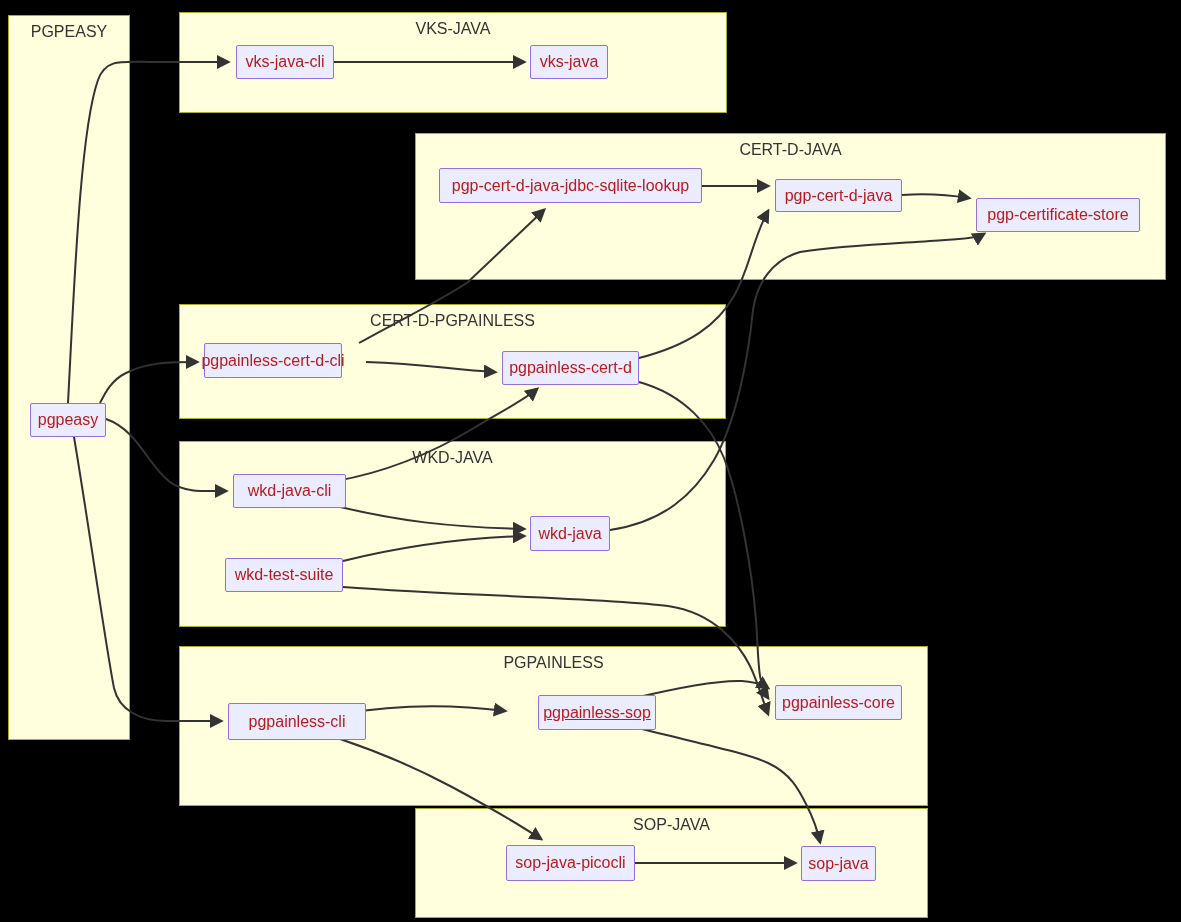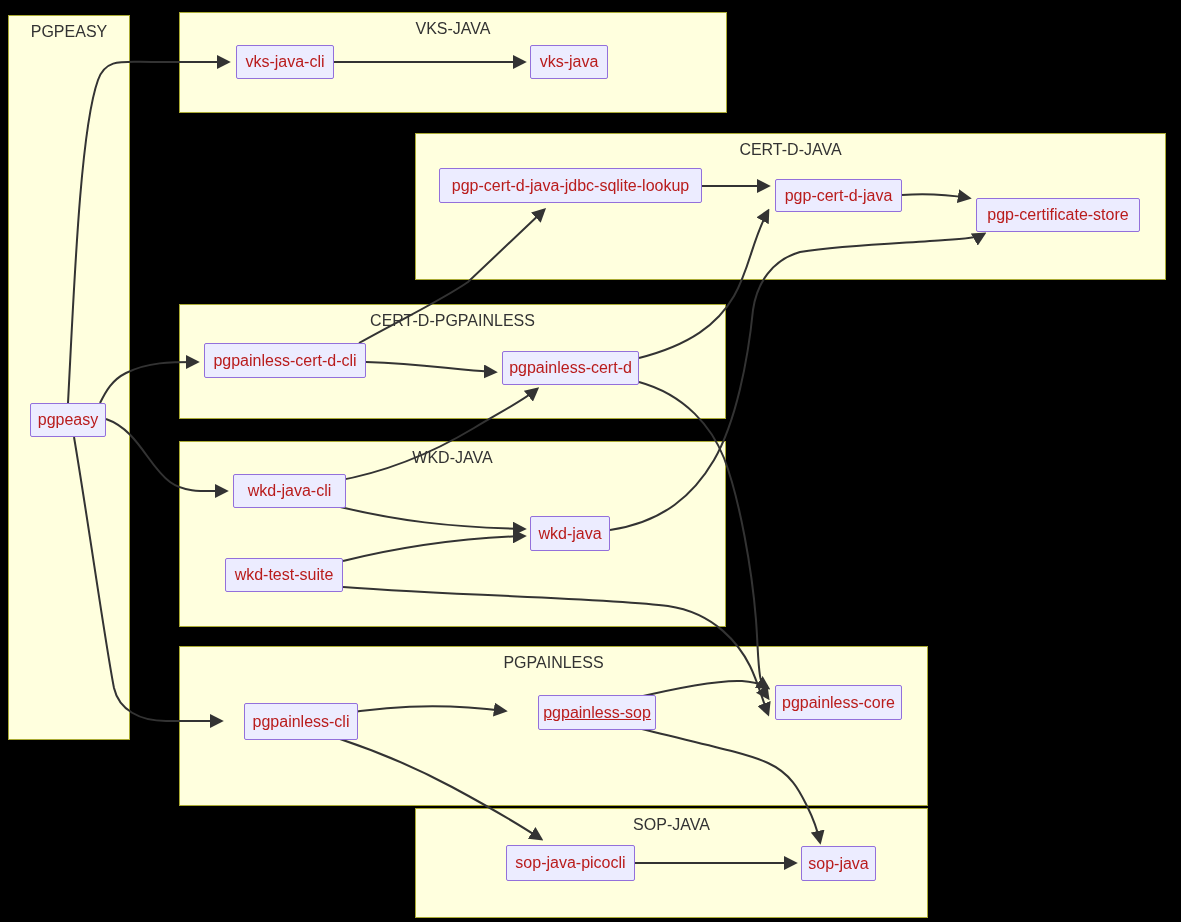--- a/index.html
+++ b/index.html
@@ -66,23 +66,23 @@
       <path class="edge" d="M 630 726 C 692 742 744 752 768 763 C 792 774 800 792 807 806 C 813 818 817 828 820 842" marker-end="url(#arrow)"></path>
       <path class="edge" d="M 340 739 C 382 753 424 772 452 787 C 478 801 512 820 541 839" marker-end="url(#arrow)"></path>
       <path class="edge" d="M 635 863 L 795 863" marker-end="url(#arrow)"></path>
     </svg>
     <div class="node" style="left: 30px; top: 403px; width: 76px; height: 34px;">pgpeasy</div>
     <div class="node" style="left: 236px; top: 45px; width: 98px; height: 34px;">vks-java-cli</div>
     <div class="node" style="left: 530px; top: 45px; width: 78px; height: 34px;">vks-java</div>
     <div class="node" style="left: 439px; top: 168px; width: 263px; height: 35px;">pgp-cert-d-java-jdbc-sqlite-lookup</div>
     <div class="node" style="left: 775px; top: 179px; width: 127px; height: 33px;">pgp-cert-d-java</div>
     <div class="node" style="left: 976px; top: 198px; width: 164px; height: 34px;">pgp-certificate-store</div>
-    <div class="node" style="left: 204px; top: 343px; width: 162px; height: 35px;">pgpainless-cert-d-cli</div>
+    <div class="node" style="left: 204px; top: 343px; width: 138px; height: 35px;">pgpainless-cert-d-cli</div>
     <div class="node" style="left: 502px; top: 351px; width: 137px; height: 34px;">pgpainless-cert-d</div>
     <div class="node" style="left: 233px; top: 474px; width: 113px; height: 34px;">wkd-java-cli</div>
     <div class="node" style="left: 225px; top: 558px; width: 118px; height: 34px;">wkd-test-suite</div>
     <div class="node" style="left: 530px; top: 516px; width: 80px; height: 35px;">wkd-java</div>
-    <div class="node" style="left: 244px; top: 703px; width: 114px; height: 37px;">pgpainless-cli</div>
+    <div class="node" style="left: 228px; top: 703px; width: 138px; height: 37px;">pgpainless-cli</div>
     <div class="node" style="left: 538px; top: 695px; width: 118px; height: 35px; text-decoration: underline;">pgpainless-sop</div>
     <div class="node" style="left: 775px; top: 685px; width: 127px; height: 35px;">pgpainless-core</div>
     <div class="node" style="left: 506px; top: 845px; width: 129px; height: 36px;">sop-java-picocli</div>
     <div class="node" style="left: 801px; top: 846px; width: 75px; height: 35px;">sop-java</div>
   </div>
 
 </body></html>

